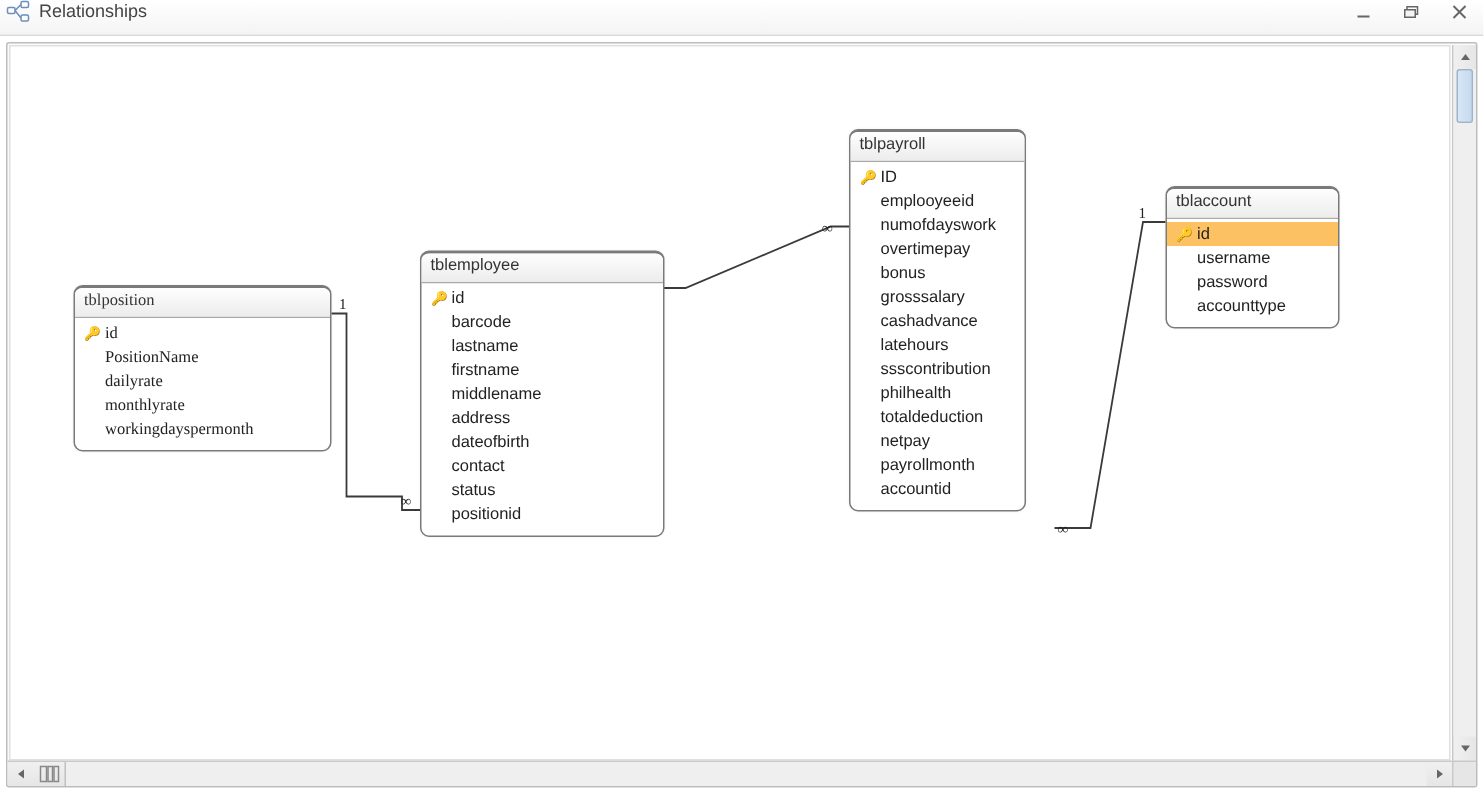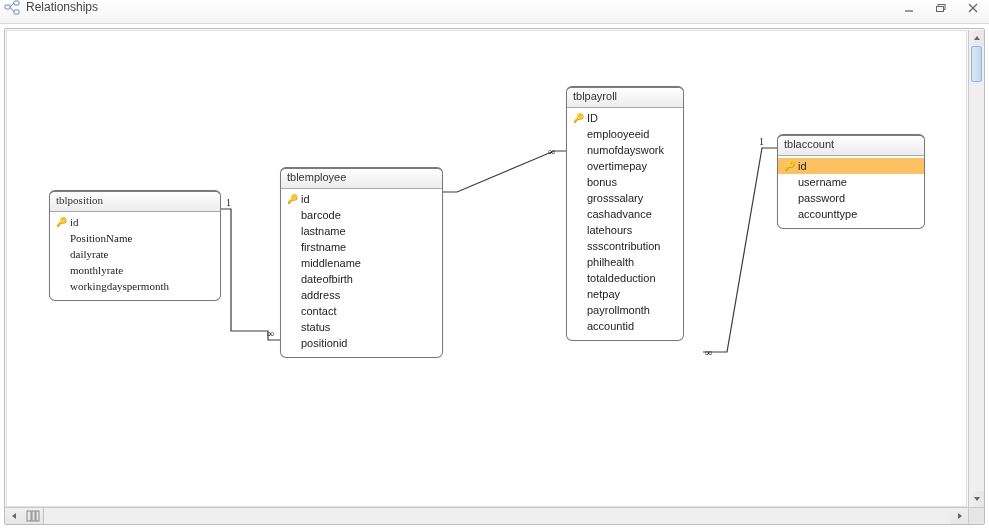--- a/index.html
+++ b/index.html
@@ -238,25 +238,25 @@
         <div class="field-row">
             <span class="pk-col"></span>
             <span class="name">firstname</span>
           </div>
         <div class="field-row">
             <span class="pk-col"></span>
             <span class="name">middlename</span>
           </div>
         <div class="field-row">
             <span class="pk-col"></span>
+            <span class="name">address</span>
+          </div>
+        <div class="field-row">
+            <span class="pk-col"></span>
             <span class="name">dateofbirth</span>
-          </div>
-        <div class="field-row">
-            <span class="pk-col"></span>
-            <span class="name">address</span>
           </div>
         <div class="field-row">
             <span class="pk-col"></span>
             <span class="name">contact</span>
           </div>
         <div class="field-row">
             <span class="pk-col"></span>
             <span class="name">status</span>
           </div>
         <div class="field-row">
@@ -321,21 +321,21 @@
             <span class="pk-col"></span>
             <span class="name">payrollmonth</span>
           </div>
         <div class="field-row">
             <span class="pk-col"></span>
             <span class="name">accountid</span>
           </div>
       </div>
     </div>
 
-    <div class="tbl" style="left:770px; top:103px; width:148px;">
+    <div class="tbl" style="left:770px; top:93px; width:116px;">
       <div class="tbl-header">tblaccount</div>
       <div class="tbl-fields">
         <div class="field-row pk-selected">
             <span class="pk-col">🔑</span>
             <span class="name">id</span>
           </div>
         <div class="field-row">
             <span class="pk-col"></span>
             <span class="name">username</span>
           </div>

